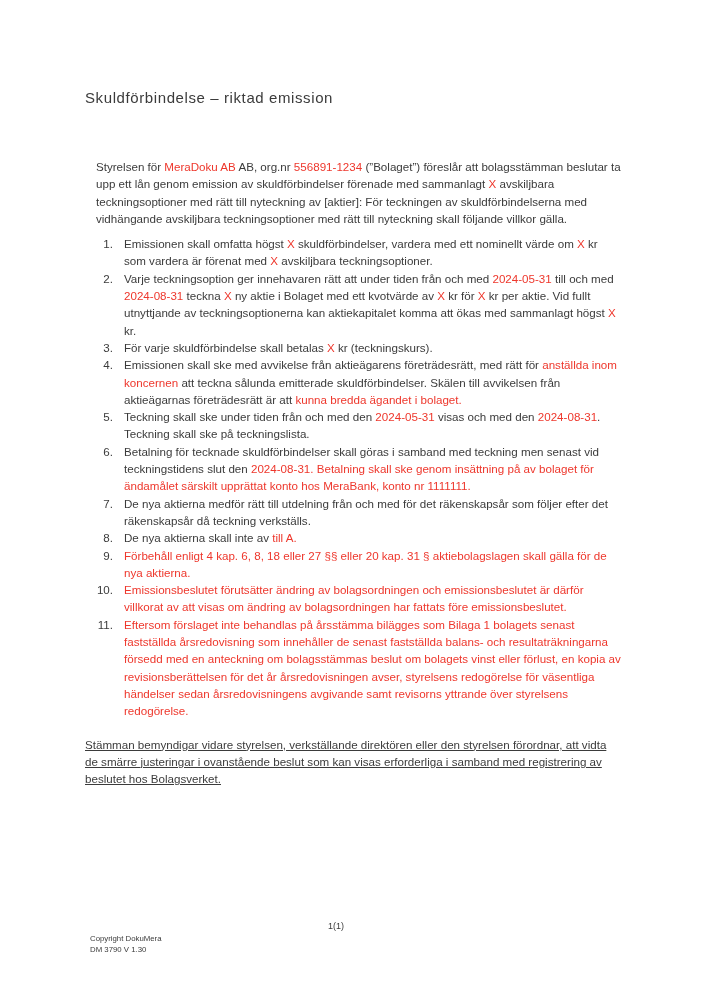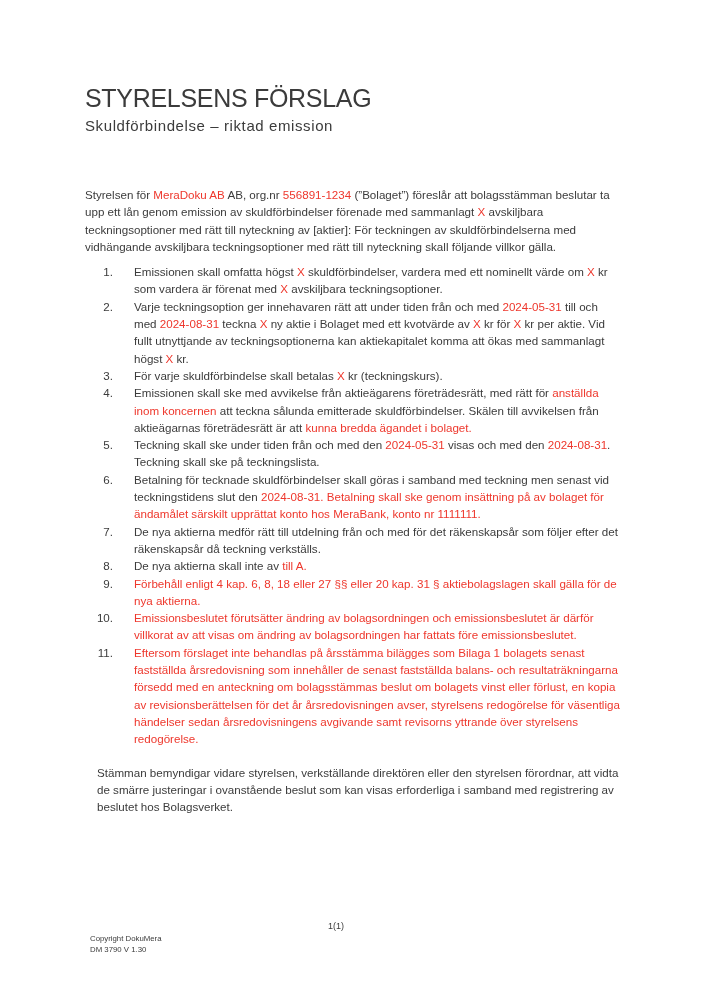--- a/index.html
+++ b/index.html
@@ -27,26 +27,26 @@
     font-size: 15px;
     line-height: 16px;
     letter-spacing: 0.6px;
     color: var(--ink, #3b3b3b);
   }
   .body-text {
     font-size: 11.6px;
     line-height: 17.3px;
     color: var(--ink, #3b3b3b);
   }
-  .intro { margin: 52px 0 0 0; }
+  .intro { margin: 52px 0 0 11px; }
   .list { margin: 8px 0 0 0; }
   .li { display: flex; }
   .li-num { flex: 0 0 28px; text-align: right; }
-  .li-text { flex: 1; margin-left: 21px; }
-  .closing { margin: 16px 0 0 12px; }
+  .li-text { flex: 1; margin-left: 11px; }
+  .closing { margin: 16px 0 0 0; text-decoration: underline; }
   .red { color: var(--red, #ee372c); }
   .page-number {
     position: absolute;
     top: 920px;
     left: 0;
     width: 672px;
     text-align: center;
     font-size: 9px;
     line-height: 12px;
     color: var(--ink, #3b3b3b);
@@ -58,21 +58,20 @@
     font-size: 7.8px;
     line-height: 10.5px;
     color: var(--ink, #3b3b3b);
   }
 </style>
 </head>
 <body>
 
 <div class="page">
 
-  <h1 class="doc-title">STYRELSENS FÖRSLAG</h1>
 
   <div class="doc-subtitle">Skuldförbindelse – riktad emission</div>
 
   <p class="body-text intro"><span>Styrelsen för </span><span class="red">MeraDoku AB</span><span> AB, org.nr </span><span class="red">556891-1234</span><span> (”Bolaget”) föreslår att bolagsstämman beslutar ta upp ett lån genom emission av skuldförbindelser förenade med sammanlagt </span><span class="red">X</span><span> avskiljbara teckningsoptioner med rätt till nyteckning av [aktier]: För teckningen av skuldförbindelserna med vidhängande avskiljbara teckningsoptioner med rätt till nyteckning skall följande villkor gälla.</span></p>
 
   <div class="body-text list">
       <div class="li">
         <div class="li-num">1.</div>
         <div class="li-text"><span>Emissionen skall omfatta högst </span><span class="red">X</span><span> skuldförbindelser, vardera med ett nominellt värde om </span><span class="red">X</span><span> kr som vardera är förenat med </span><span class="red">X</span><span> avskiljbara teckningsoptioner.</span></div>
       </div>

